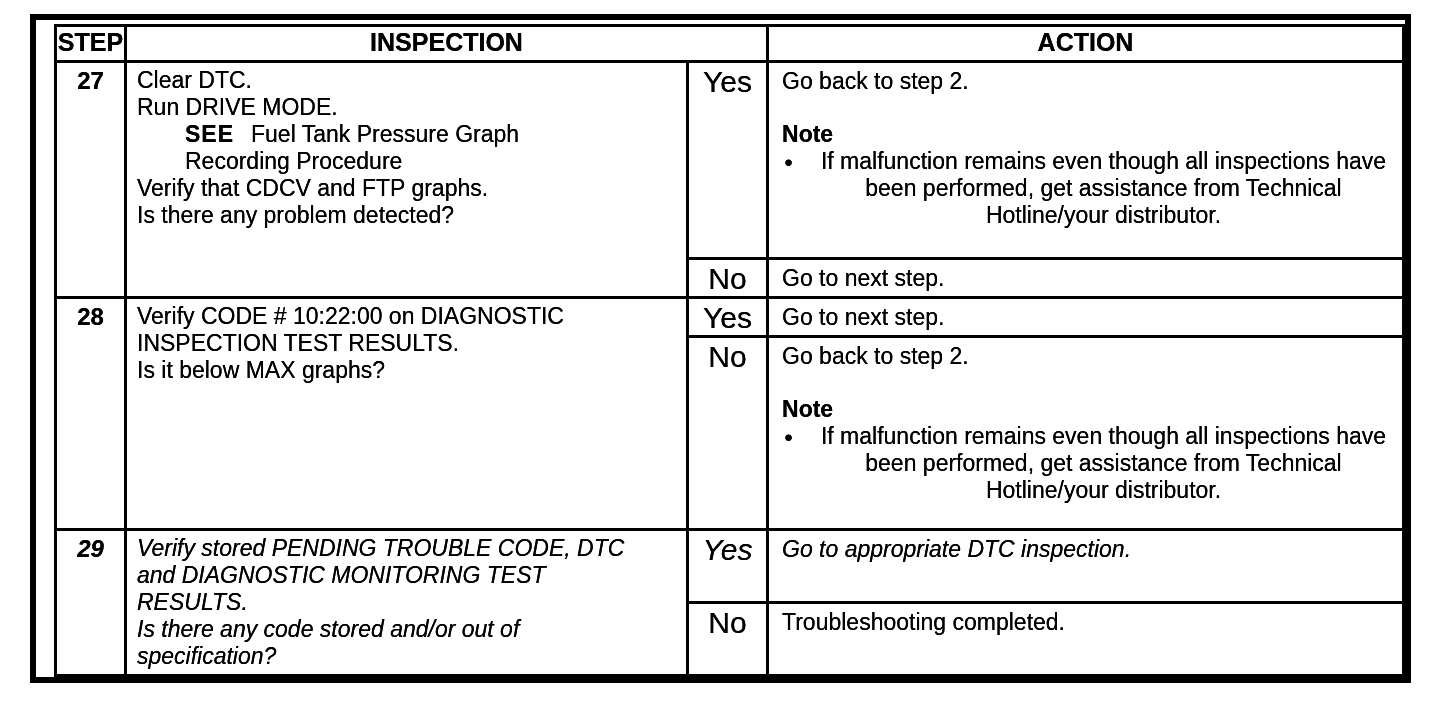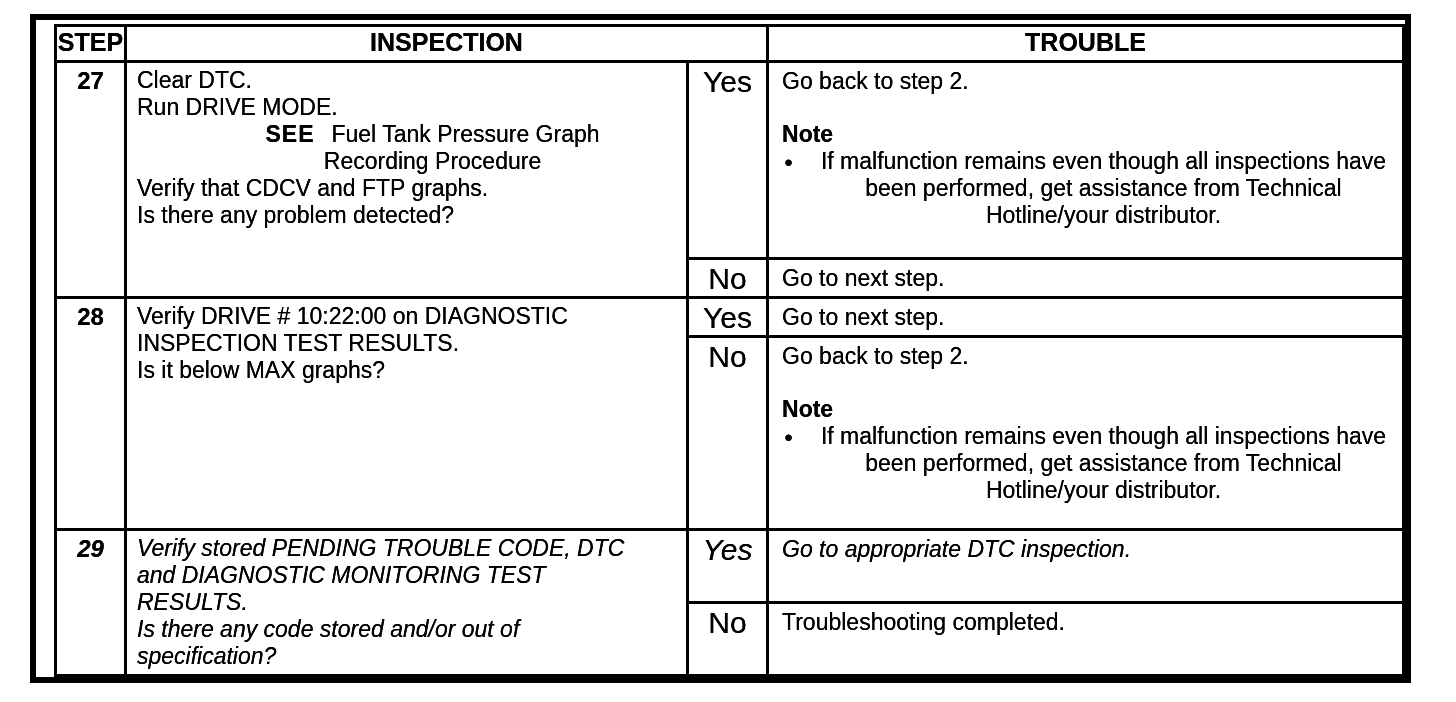--- a/index.html
+++ b/index.html
@@ -62,21 +62,21 @@
     text-align: center;
     font-size: 30px;
     line-height: 27px;
     padding-top: 5px;
   }
   td.action-cell {
     font-size: 23px;
     line-height: 27px;
     padding: 5px 10px 4px 13px;
   }
-  .ins-line.indent-1 { padding-left: 48px; text-align: center; }
+  .ins-line.indent-1 { padding-left: 48px; }
   .see {
     font-weight: bold;
     margin-right: 17px;
     letter-spacing: 1px;
   }
   .note-block { margin-top: 26px; }
   .note-title { font-weight: bold; }
   .note-bullet {
     position: relative;
     padding-left: 33px;
@@ -99,21 +99,21 @@
       <colgroup>
         <col style="width:70px">
         <col style="width:562px">
         <col style="width:80px">
         <col>
       </colgroup>
       <thead>
         <tr class="header-row">
           <th>STEP</th>
           <th colspan="2">INSPECTION</th>
-          <th>TROUBLE</th>
+          <th>ACTION</th>
         </tr>
       </thead>
       <tbody>
           <tr style="height: 197px;">
             <td class="step-cell" rowspan="2">27</td>
             <td class="inspection-cell" rowspan="2">
               <div class="ins-line">Clear DTC.</div>
               <div class="ins-line">Run DRIVE MODE.</div>
               <div class="ins-line indent-1"><span class="see">SEE</span>Fuel Tank Pressure Graph</div>
               <div class="ins-line indent-1">Recording Procedure</div>
@@ -131,21 +131,21 @@
           </tr>
           <tr style="height: 37px;">
             <td class="answer-cell">No</td>
             <td class="action-cell">
               <div>Go to next step.</div>
             </td>
           </tr>
           <tr style="height: 37px;">
             <td class="step-cell" rowspan="2">28</td>
             <td class="inspection-cell" rowspan="2">
-              <div class="ins-line">Verify DRIVE # 10:22:00 on DIAGNOSTIC</div>
+              <div class="ins-line">Verify CODE # 10:22:00 on DIAGNOSTIC</div>
               <div class="ins-line">INSPECTION TEST RESULTS.</div>
               <div class="ins-line">Is it below MAX graphs?</div>
             </td>
             <td class="answer-cell">Yes</td>
             <td class="action-cell">
               <div>Go to next step.</div>
             </td>
           </tr>
           <tr style="height: 193px;">
             <td class="answer-cell">No</td>

